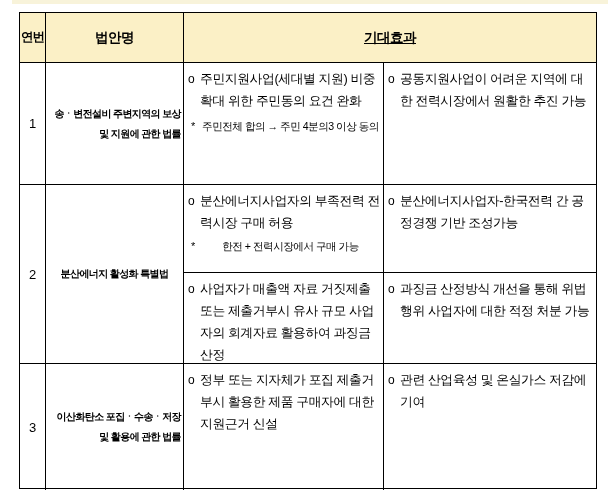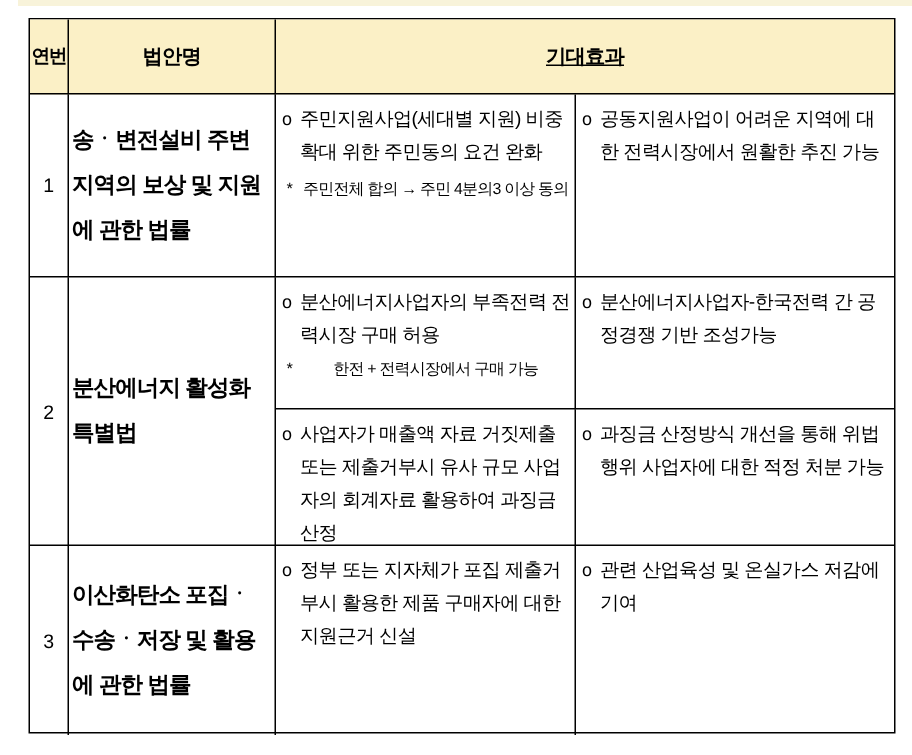--- a/index.html
+++ b/index.html
@@ -20,40 +20,40 @@
   .tr{display:flex;flex-direction:row;box-sizing:border-box;}
   .cell{
     box-sizing:border-box;border-right:1px solid #000;border-bottom:1px solid #000;
     overflow:hidden;
   }
   .cell.last-col{border-right:none;}
   .tr.last-row .cell{border-bottom:none;}
 
   
   .c-no{width:26px;flex:0 0 26px;display:flex;align-items:center;justify-content:center;}
-  .c-law{width:138px;flex:0 0 138px;display:flex;align-items:center;justify-content:center;text-align:left;}
+  .c-law{width:138px;flex:0 0 138px;display:flex;align-items:center;justify-content:center;text-align:right;}
   .c-amend{width:200px;flex:0 0 200px;}
   .c-effect{flex:1 1 auto;}
 
   
   .tr.header{height:50px;flex:0 0 50px;}
   .tr.header .cell{
     display:flex;align-items:center;justify-content:center;
     font-weight:bold;font-size:13.5px;letter-spacing:-0.5px;
   }
   .tr.header .c-no{font-size:12.5px;letter-spacing:-1px;}
 
   
   .tr.r1{height:122px;flex:0 0 122px;}
   .tr.r2{height:179px;flex:0 0 179px;}
   .tr.r3{height:126px;flex:0 0 126px;}
 
   .no-text{font-size:13px;}
   .law-text{
-    font-weight:bold;font-size:15px;letter-spacing:-0.6px;line-height:2.0;
+    font-weight:bold;font-size:10px;letter-spacing:-0.6px;line-height:2.0;
     padding:2px 2px;
   }
 
   
   .subcol{display:flex;flex-direction:column;flex:1 1 auto;}
   .subrow{display:flex;flex-direction:row;}
   .subrow.s1{height:88px;flex:0 0 88px;}
   .subrow.s2{height:91px;flex:0 0 91px;}
 
   

